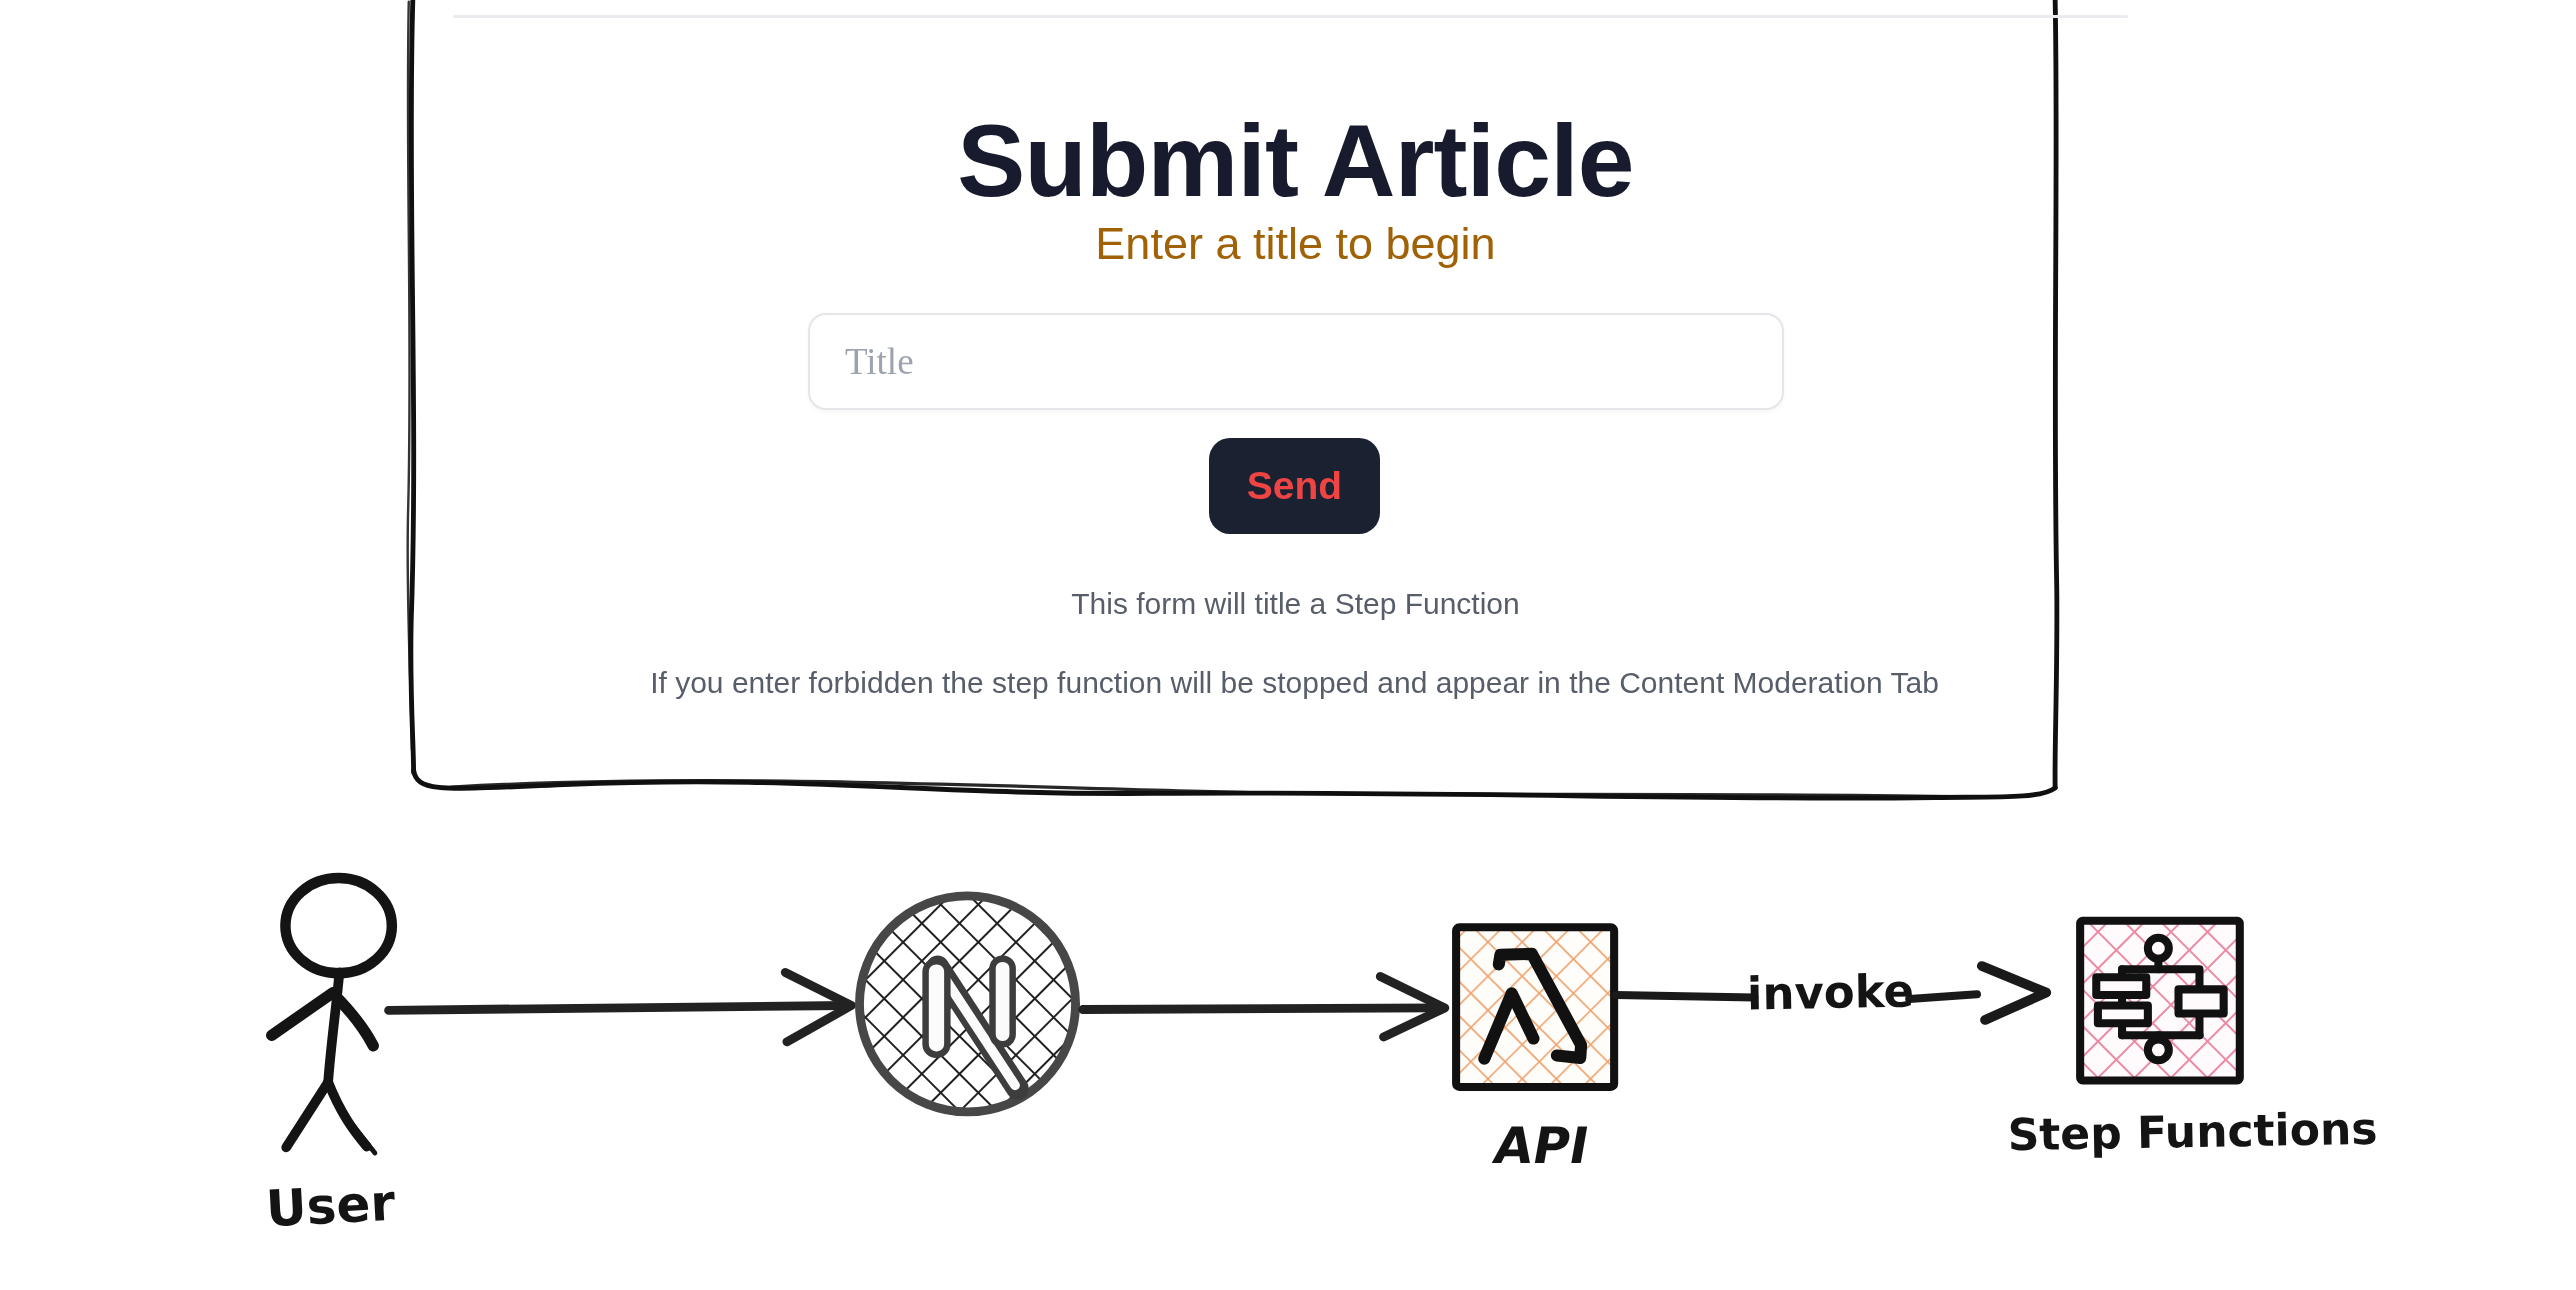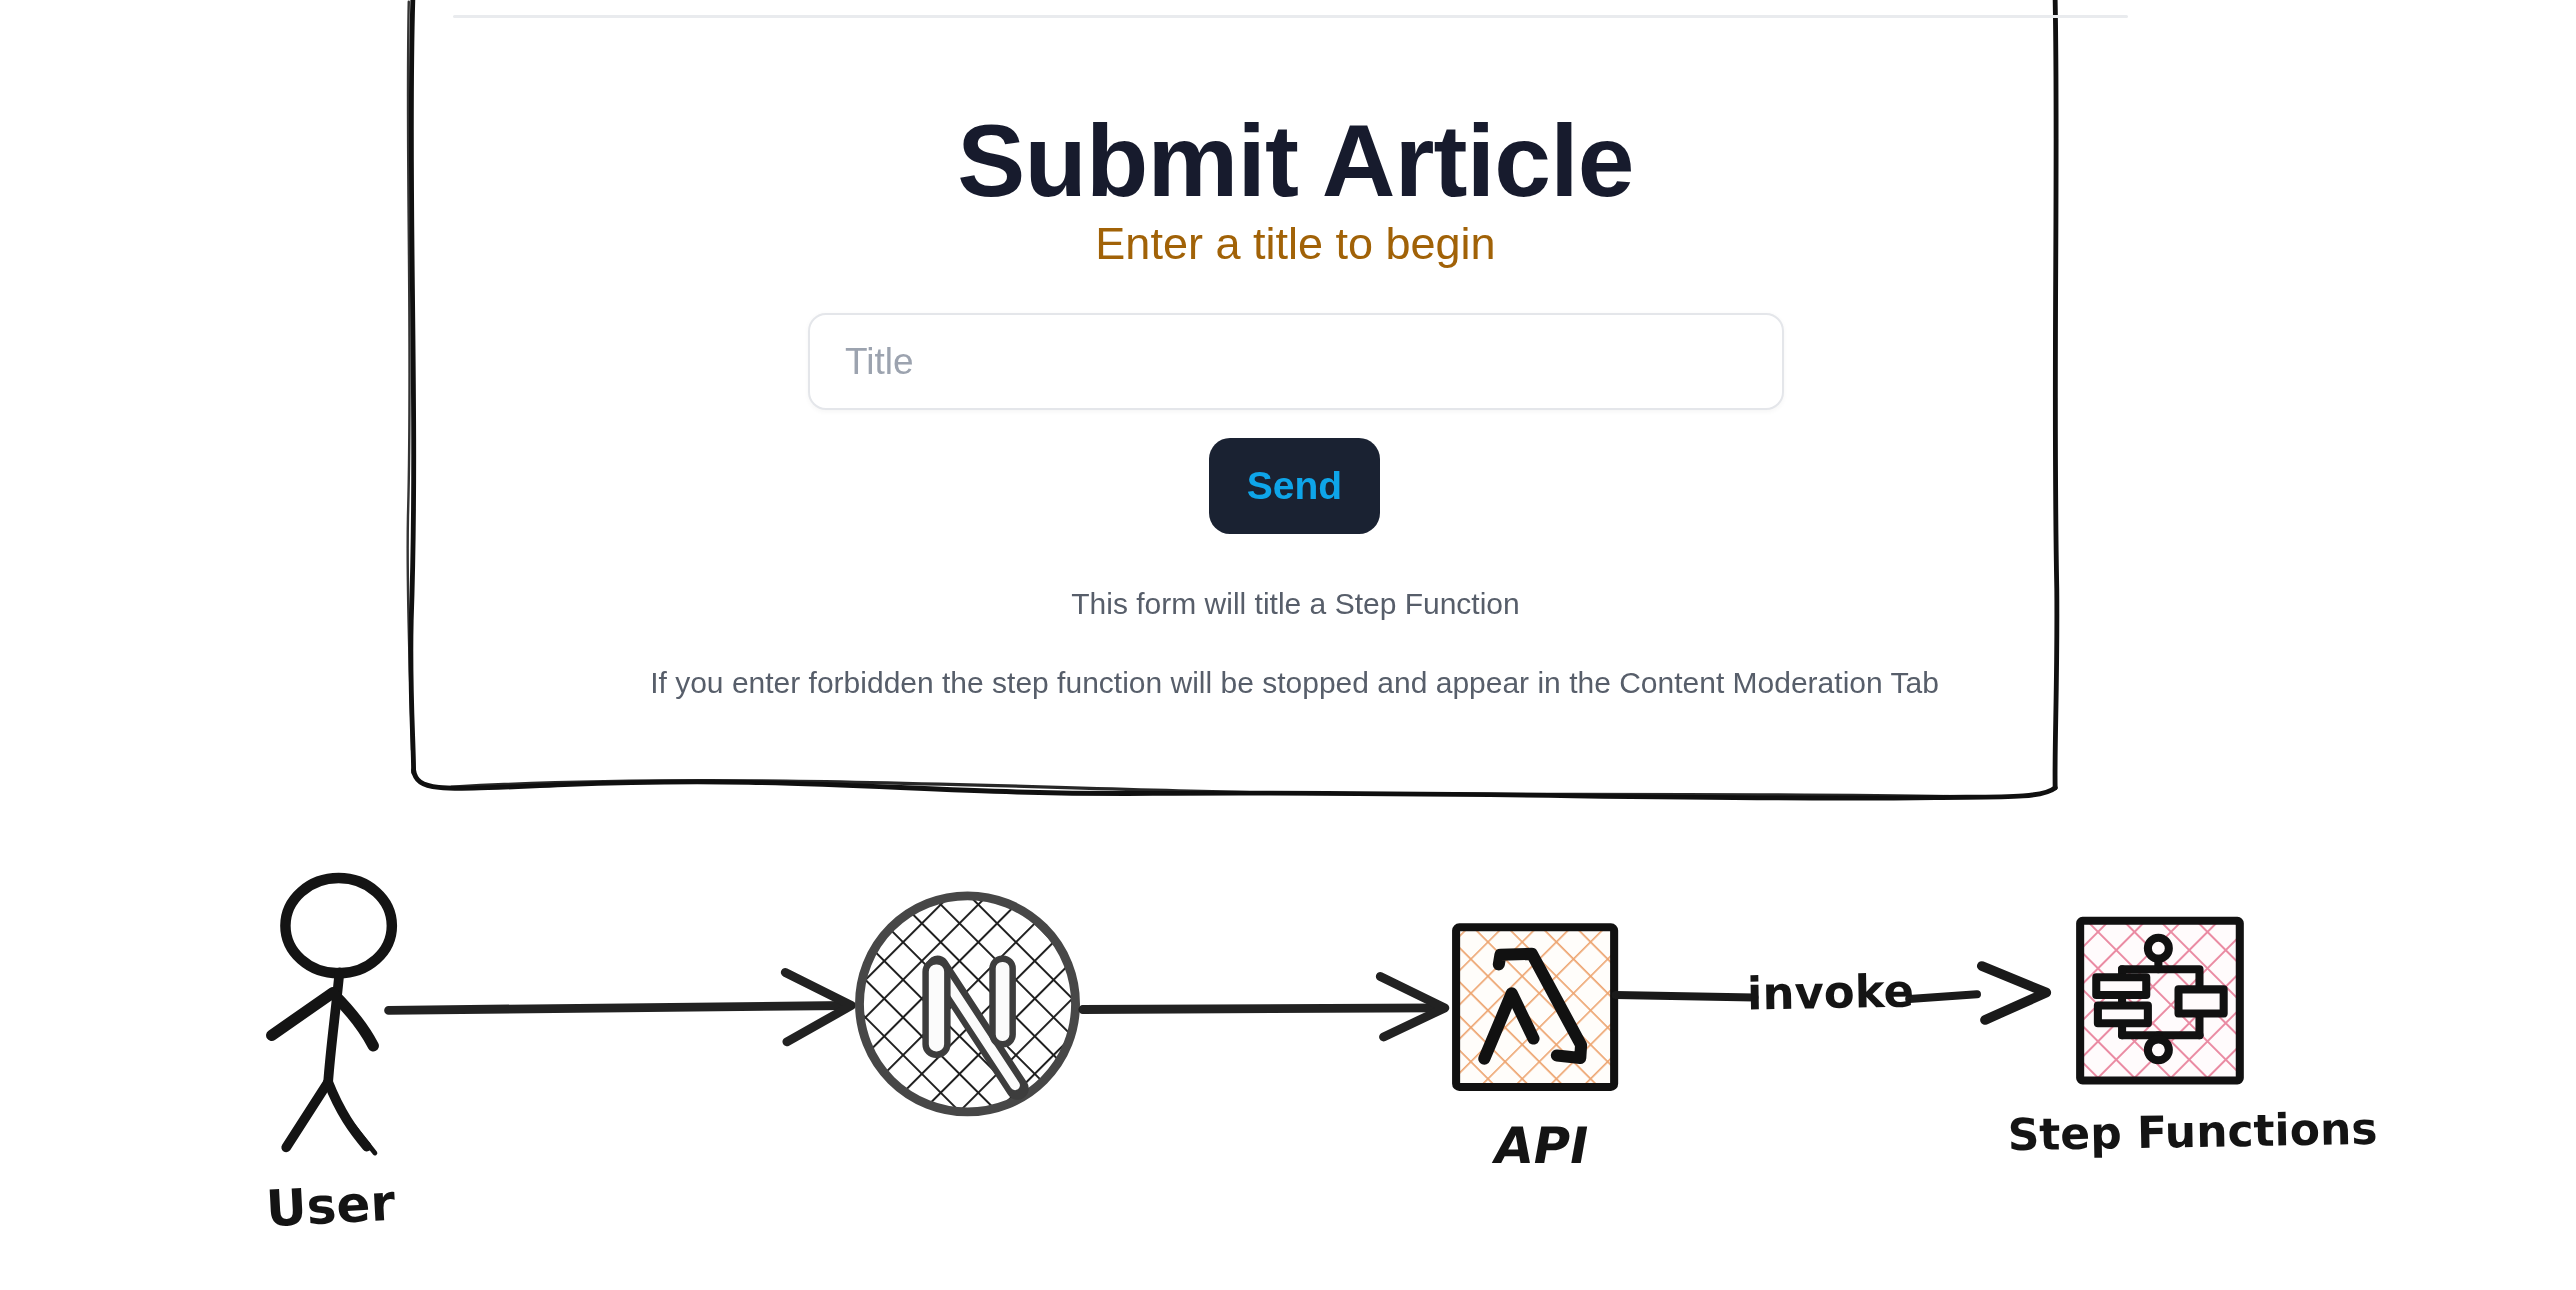--- a/index.html
+++ b/index.html
@@ -16,27 +16,27 @@
     font-size:102px;font-weight:700;letter-spacing:-0.8px;color:#171b2d;
   }
   .form-subtitle{
     left:489px;top:218px;width:1613px;text-align:center;
     font-size:45px;color:#a16207;
   }
   .title-input{
     left:808px;top:313px;width:976px;height:97px;box-sizing:border-box;
     border:2.4px solid #e4e6ea;border-radius:18px;background:#fff;
     padding:0 35px;font-size:37px;color:#374151;outline:none;
-    font-family:Liberation Sans, sans-serif;
+    font-family:Liberation Serif, serif;
     box-shadow:0 1.6px 4.8px rgba(0,0,0,0.04);
   }
   .title-input::placeholder{color:#9ca3af;}
   .send-btn{
     left:1209px;top:438px;width:171px;height:96px;
-    background:#1a2232;color:#0ea5e9;border:none;border-radius:21px;
+    background:#1a2232;color:#ef4444;border:none;border-radius:21px;
     font-size:39px;font-weight:700;font-family:"Liberation Sans", sans-serif;
     cursor:pointer;
   }
   .helper1{
     left:489px;top:587px;width:1613px;text-align:center;
     font-size:30px;color:#575e6a;
   }
   .helper2{
     left:85px;top:666px;width:2419px;text-align:center;
     font-size:30px;color:#575e6a;

